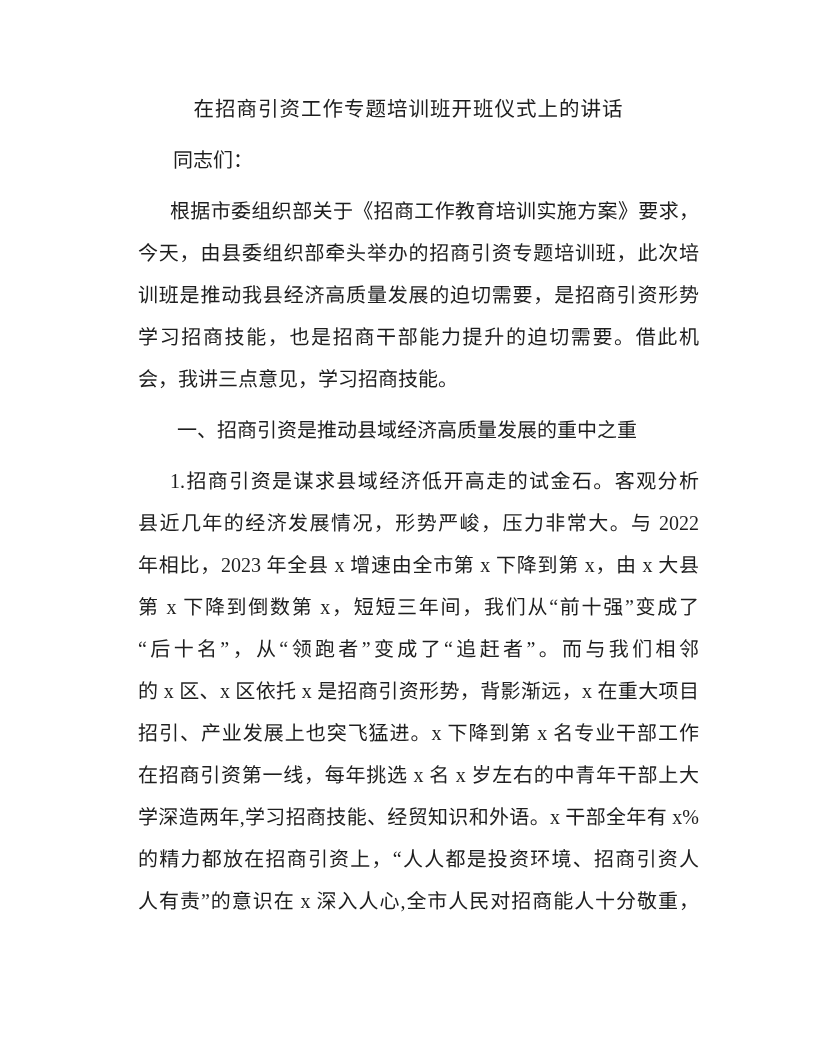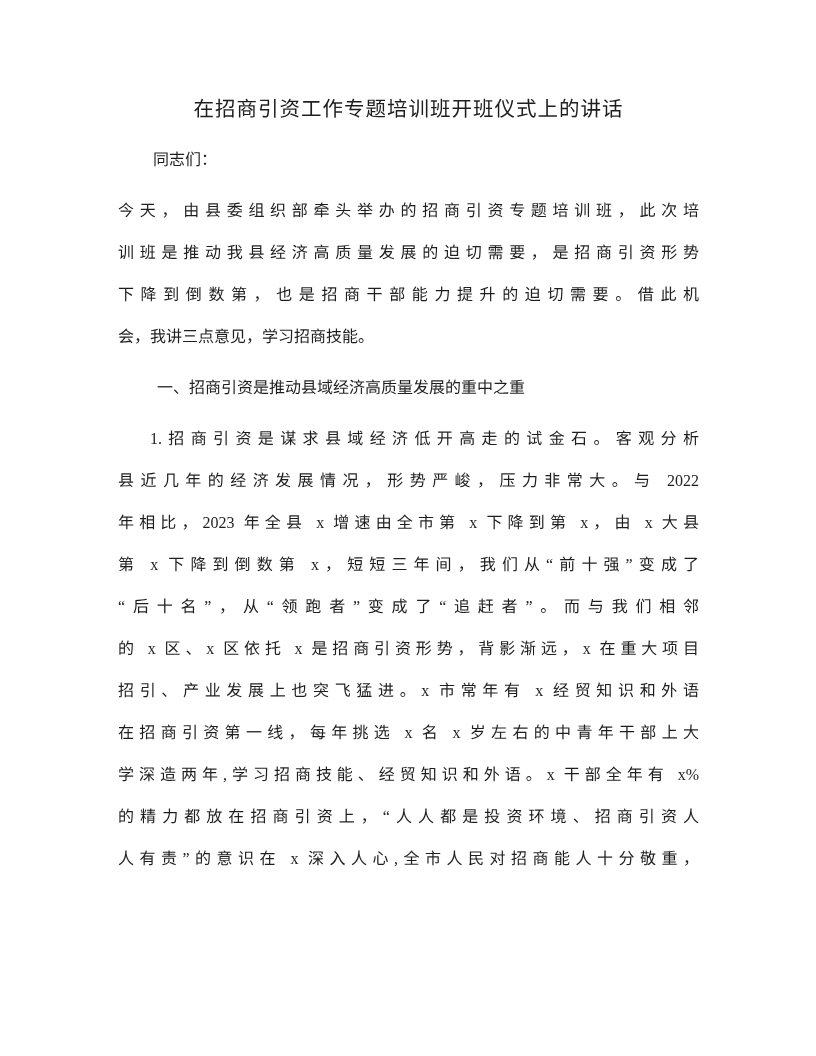--- a/index.html
+++ b/index.html
@@ -24,57 +24,59 @@
     font-size: 20.5px;
     font-weight: 400;
     line-height: 42px;
     text-align: center;
     letter-spacing: 1px;
   }
   .para {
     margin: 0 0 9px 0;
   }
   .line {
-    font-size: 16px;
+    font-size: 20px;
     line-height: 42px;
     text-align: justify;
     text-align-last: left;
+    margin-left: 20px;
   }
   .line.fill {
     text-align-last: justify;
   }
   .para.salutation .line.first { padding-left: 35px; }
   .para.body .line.first       { padding-left: 32px; }
   .para.heading .line.first    { padding-left: 39px; }
 </style>
 </head>
 <body>
 
 <div class="page">
   <h1 class="title">在招商引资工作专题培训班开班仪式上的讲话</h1>
   <div id="doc-body">
       <div class="para salutation">
         <div class="line first">同志们：</div>
       </div>
       <div class="para body">
+        <div class="line first fill">根据市委组织部关于《招商工作教育培训实施方案》要求，</div>
         <div class="line fill">今天，由县委组织部牵头举办的招商引资专题培训班，此次培</div>
         <div class="line fill">训班是推动我县经济高质量发展的迫切需要，是招商引资形势</div>
-        <div class="line fill">下降到倒数第，也是招商干部能力提升的迫切需要。借此机</div>
+        <div class="line fill">学习招商技能，也是招商干部能力提升的迫切需要。借此机</div>
         <div class="line">会，我讲三点意见，学习招商技能。</div>
       </div>
       <div class="para heading">
         <div class="line first">一、招商引资是推动县域经济高质量发展的重中之重</div>
       </div>
       <div class="para body">
         <div class="line first fill">1.招商引资是谋求县域经济低开高走的试金石。客观分析</div>
         <div class="line fill">县近几年的经济发展情况，形势严峻，压力非常大。与 2022</div>
         <div class="line fill">年相比，2023 年全县 x 增速由全市第 x 下降到第 x，由 x 大县</div>
         <div class="line fill">第 x 下降到倒数第 x，短短三年间，我们从“前十强”变成了</div>
         <div class="line fill">“后十名”，从“领跑者”变成了“追赶者”。而与我们相邻</div>
         <div class="line fill">的 x 区、x 区依托 x 是招商引资形势，背影渐远，x 在重大项目</div>
-        <div class="line fill">招引、产业发展上也突飞猛进。x 市常年有 x 经贸知识和外语</div>
+        <div class="line fill">招引、产业发展上也突飞猛进。x 下降到第 x 名专业干部工作</div>
         <div class="line fill">在招商引资第一线，每年挑选 x 名 x 岁左右的中青年干部上大</div>
         <div class="line fill">学深造两年,学习招商技能、经贸知识和外语。x 干部全年有 x%</div>
         <div class="line fill">的精力都放在招商引资上，“人人都是投资环境、招商引资人</div>
         <div class="line fill">人有责”的意识在 x 深入人心,全市人民对招商能人十分敬重，</div>
       </div>
     </div>
 </div>
 
 </body></html>

